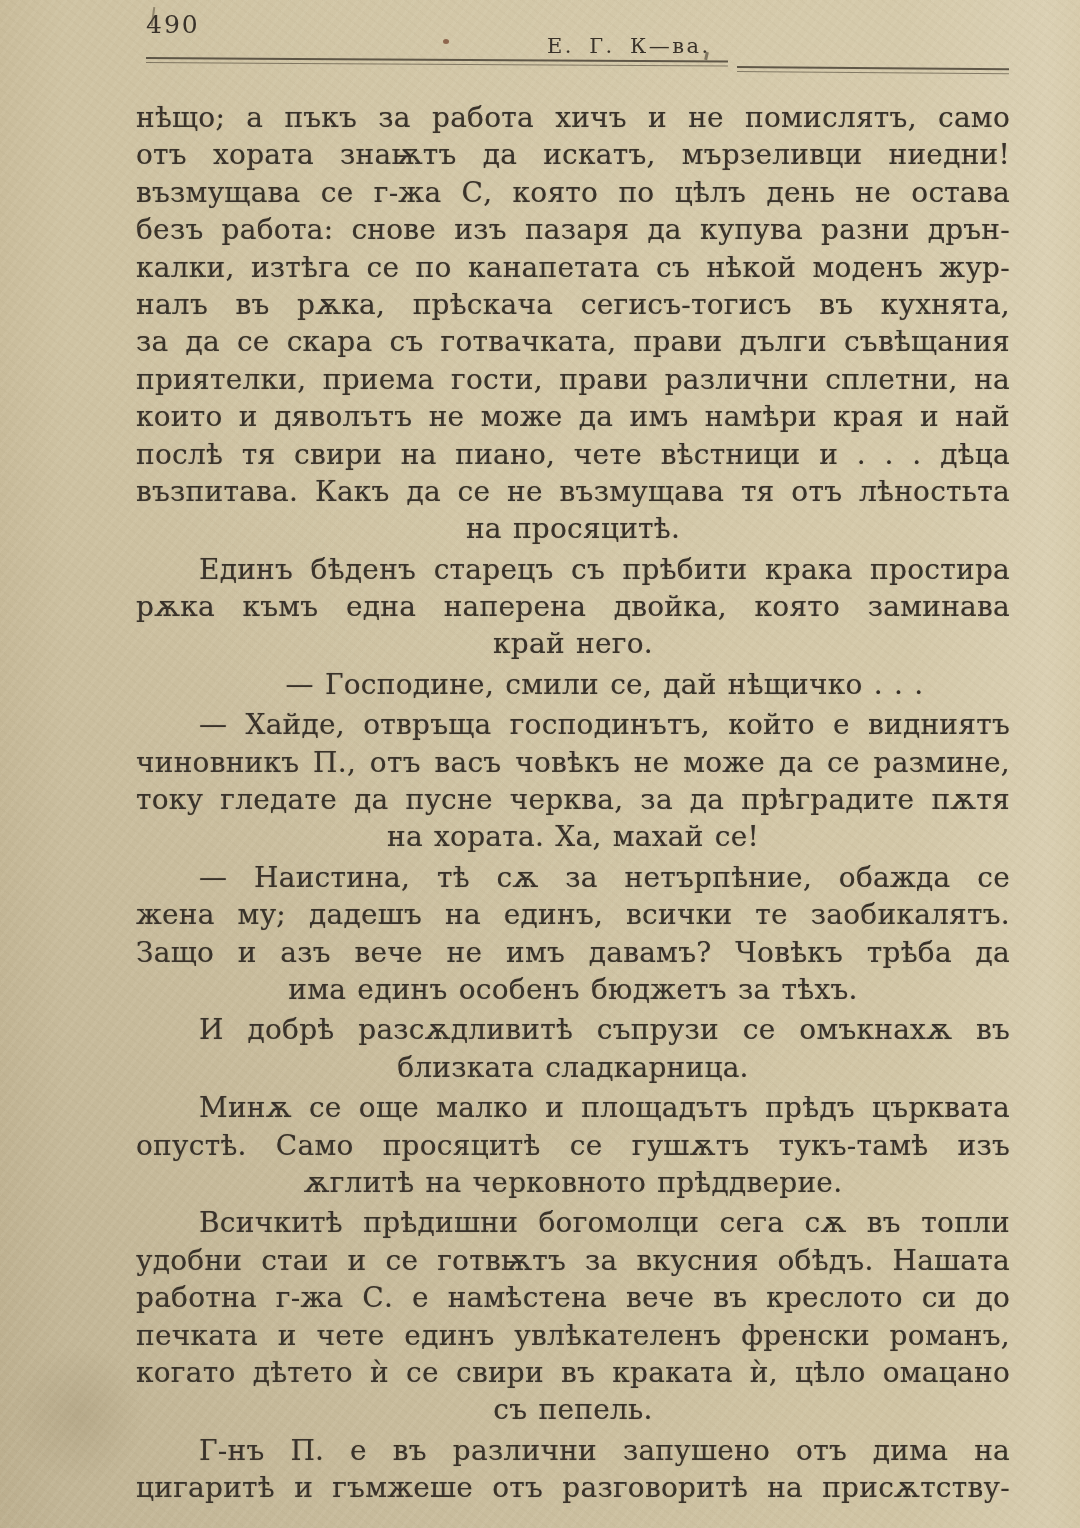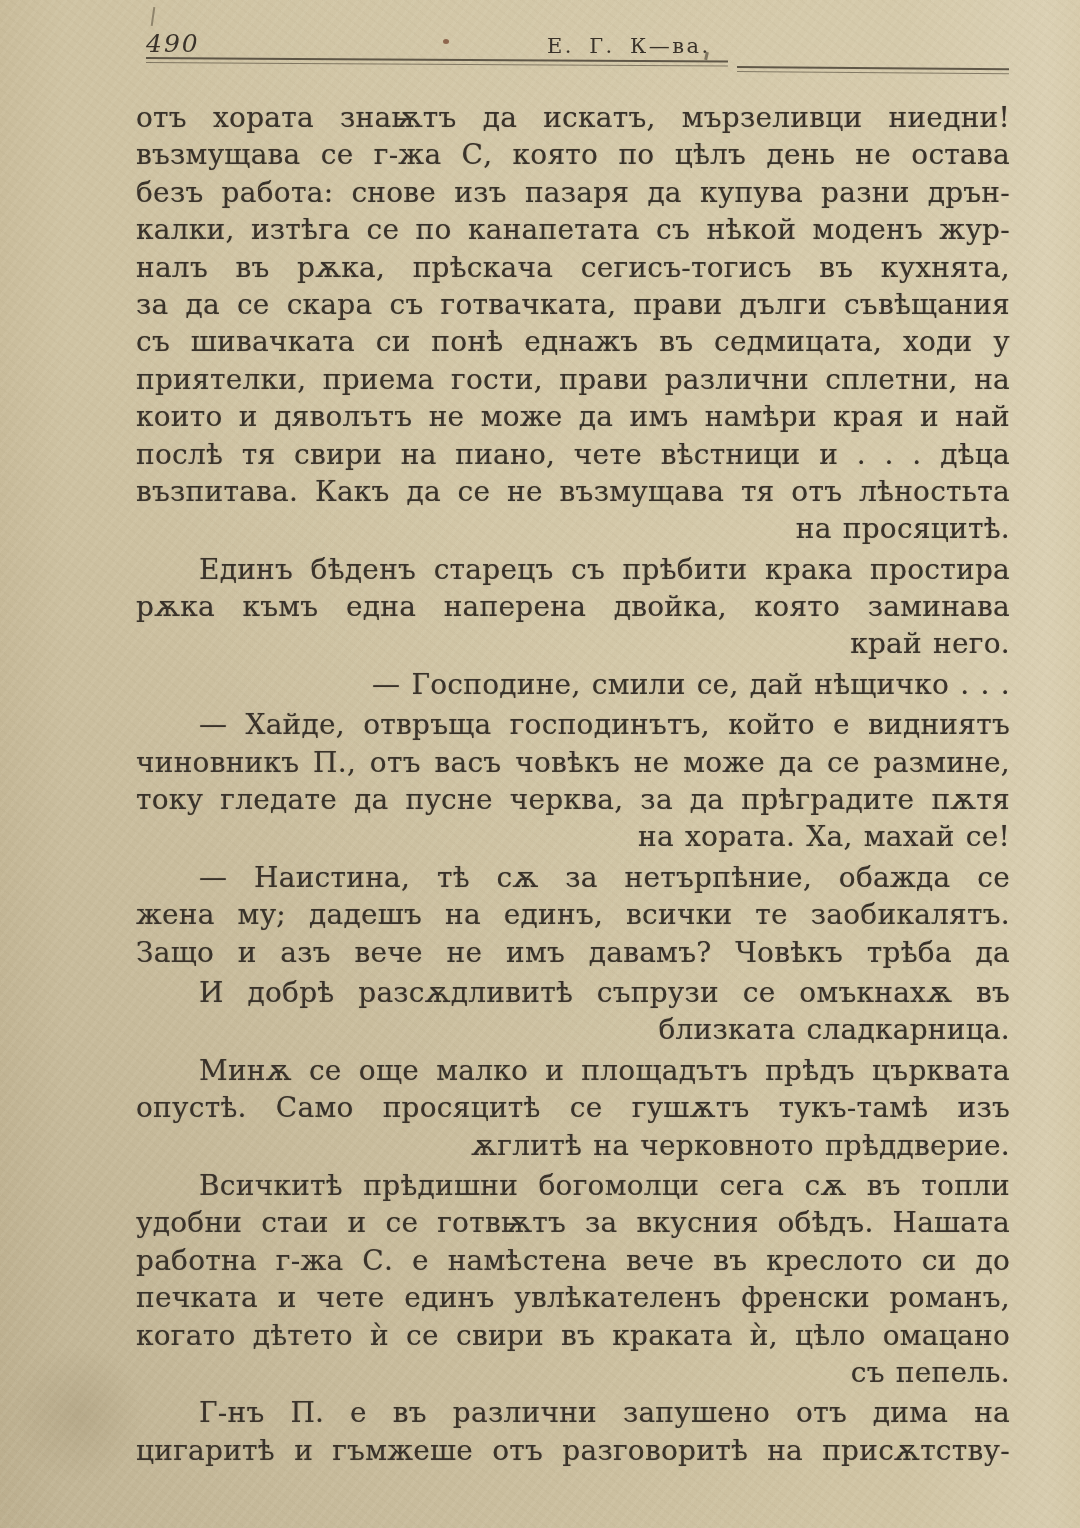--- a/index.html
+++ b/index.html
@@ -12,42 +12,42 @@
     color:#39322a;
     background-color:#cdc1a0;
     background-image:
       repeating-linear-gradient(37deg, rgba(120,105,75,0.035) 0 2px, rgba(0,0,0,0) 2px 7px),
       repeating-linear-gradient(-53deg, rgba(255,250,230,0.05) 0 3px, rgba(0,0,0,0) 3px 9px),
       radial-gradient(ellipse at 78% 15%, rgba(255,248,225,0.14), rgba(0,0,0,0) 60%),
       radial-gradient(ellipse at 3% 97%, rgba(90,75,50,0.12), rgba(0,0,0,0) 55%),
       linear-gradient(90deg, #c9bc9b 0%, #cfc3a3 6%, #d0c4a4 84%, #d7ccaf 97%, #d3c7a7 100%);
   }
   .page-number{
-    position:absolute;left:146px;top:29px;
-    font-size:25px;letter-spacing:2px;font-style:italic;
+    position:absolute;left:146px;top:10px;
+    font-size:25px;letter-spacing:2px;
   }
   .running-title{
     position:absolute;left:547px;top:34px;
     font-size:21px;letter-spacing:2.5px;word-spacing:6px;
   }
   .rule{
     position:absolute;height:3px;
     border-top:2px solid rgba(62,55,44,0.78);
     border-bottom:1px solid rgba(62,55,44,0.55);
   }
   .rule-left{left:146px;top:57px;width:582px;transform:rotate(0.35deg);transform-origin:left center;}
   .rule-right{left:737px;top:66px;width:272px;transform:rotate(0.45deg);transform-origin:left center;}
   .text-block{
     position:absolute;left:136px;top:99px;width:874px;
     font-size:28px;letter-spacing:0.25px;word-spacing:2px;
     text-shadow:0 0 1px rgba(57,50,42,0.45);
   }
   .line{
     height:37.4px;line-height:37.4px;overflow:hidden;
-    text-align:right;
+    text-align:center;
   }
   .line.just{text-align:justify;text-align-last:justify;}
   .line.ind{text-indent:63px;}
   .para + .para{margin-top:3px;}
   
   .ink-dot{position:absolute;left:443px;top:39px;width:6px;height:5px;border-radius:50%;
     background:#7d4e37;opacity:.8;filter:blur(.4px);}
   .scratch{position:absolute;left:152px;top:7px;width:2px;height:19px;
     background:rgba(80,70,52,.5);transform:rotate(8deg);filter:blur(.3px);}
   .tick{position:absolute;left:705px;top:52px;width:3px;height:8px;
@@ -63,27 +63,27 @@
   <header>
     <span class="page-number">490</span>
     <span class="running-title">Е. Г. К—ва.</span>
   </header>
 
   <div class="rule rule-left"></div>
   <div class="rule rule-right"></div>
 
   <main class="text-block" id="text-block">
       <div class="para">
+        <div class="line just">нѣщо; а пъкъ за работа хичъ и не помислятъ, само</div>
         <div class="line just">отъ хората знаѭтъ да искатъ, мързеливци ниедни!</div>
         <div class="line just">възмущава се г-жа С, която по цѣлъ день не остава</div>
         <div class="line just">безъ работа: снове изъ пазаря да купува разни дрън-</div>
         <div class="line just">калки, изтѣга се по канапетата съ нѣкой моденъ жур-</div>
         <div class="line just">налъ въ рѫка, прѣскача сегисъ-тогисъ въ кухнята,</div>
         <div class="line just">за да се скара съ готвачката, прави дълги съвѣщания</div>
-        <div class="line just">съ шивачката си понѣ еднажъ въ седмицата, ходи у</div>
         <div class="line just">приятелки, приема гости, прави различни сплетни, на</div>
         <div class="line just">които и дяволътъ не може да имъ намѣри края и най</div>
         <div class="line just">послѣ тя свири на пиано, чете вѣстници и . . . дѣца</div>
         <div class="line just">възпитава. Какъ да се не възмущава тя отъ лѣностьта</div>
         <div class="line">на просяцитѣ.</div>
       </div>
       <div class="para">
         <div class="line just ind">Единъ бѣденъ старецъ съ прѣбити крака простира</div>
         <div class="line just">рѫка къмъ една наперена двойка, която заминава</div>
         <div class="line">край него.</div>
@@ -94,20 +94,21 @@
       <div class="para">
         <div class="line just ind">— Хайде, отвръща господинътъ, който е видниятъ</div>
         <div class="line just">чиновникъ П., отъ васъ човѣкъ не може да се размине,</div>
         <div class="line just">току гледате да пусне черква, за да прѣградите пѫтя</div>
         <div class="line">на хората. Ха, махай се!</div>
       </div>
       <div class="para">
         <div class="line just ind">— Наистина, тѣ сѫ за нетърпѣние, обажда се</div>
         <div class="line just">жена му; дадешъ на единъ, всички те заобикалятъ.</div>
         <div class="line just">Защо и азъ вече не имъ давамъ? Човѣкъ трѣба да</div>
+        <div class="line">има единъ особенъ бюджетъ за тѣхъ.</div>
       </div>
       <div class="para">
         <div class="line just ind">И добрѣ разсѫдливитѣ съпрузи се омъкнахѫ въ</div>
         <div class="line">близката сладкарница.</div>
       </div>
       <div class="para">
         <div class="line just ind">Минѫ се още малко и площадътъ прѣдъ църквата</div>
         <div class="line just">опустѣ. Само просяцитѣ се гушѫтъ тукъ-тамѣ изъ</div>
         <div class="line">ѫглитѣ на черковното прѣддверие.</div>
       </div>

